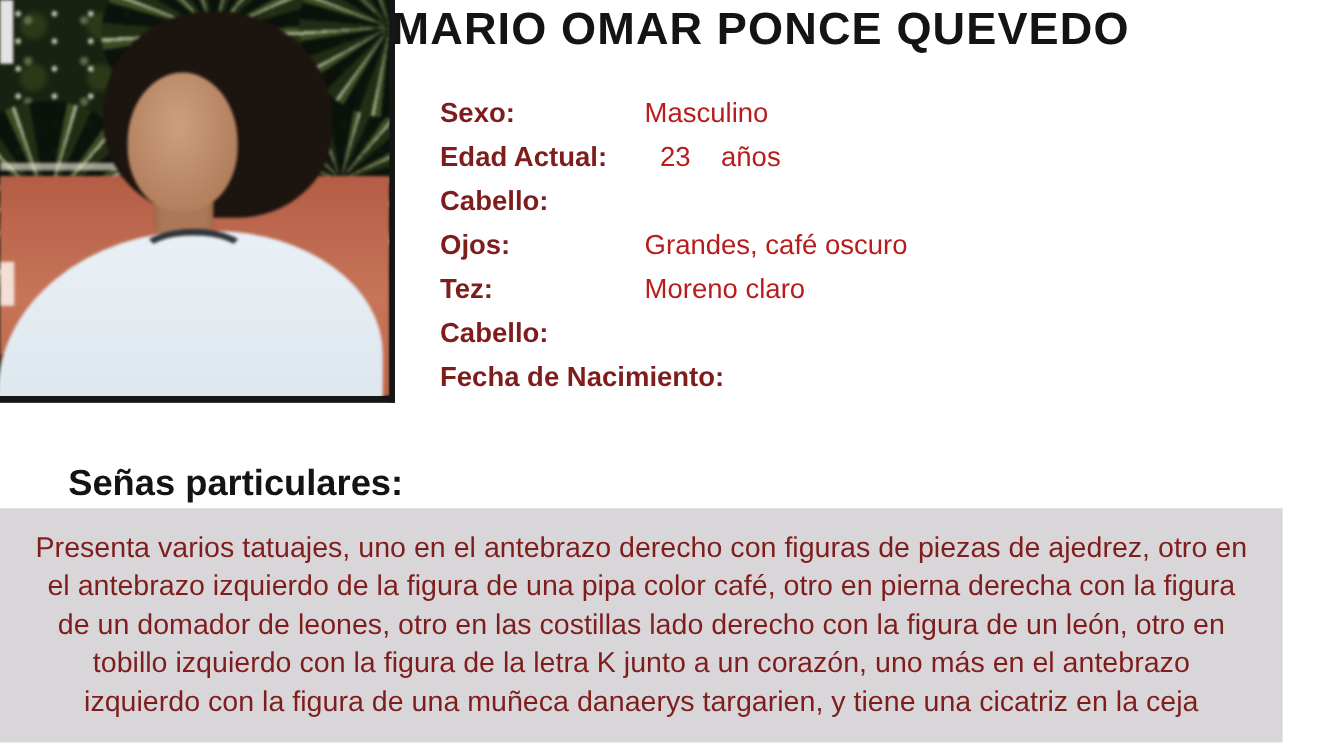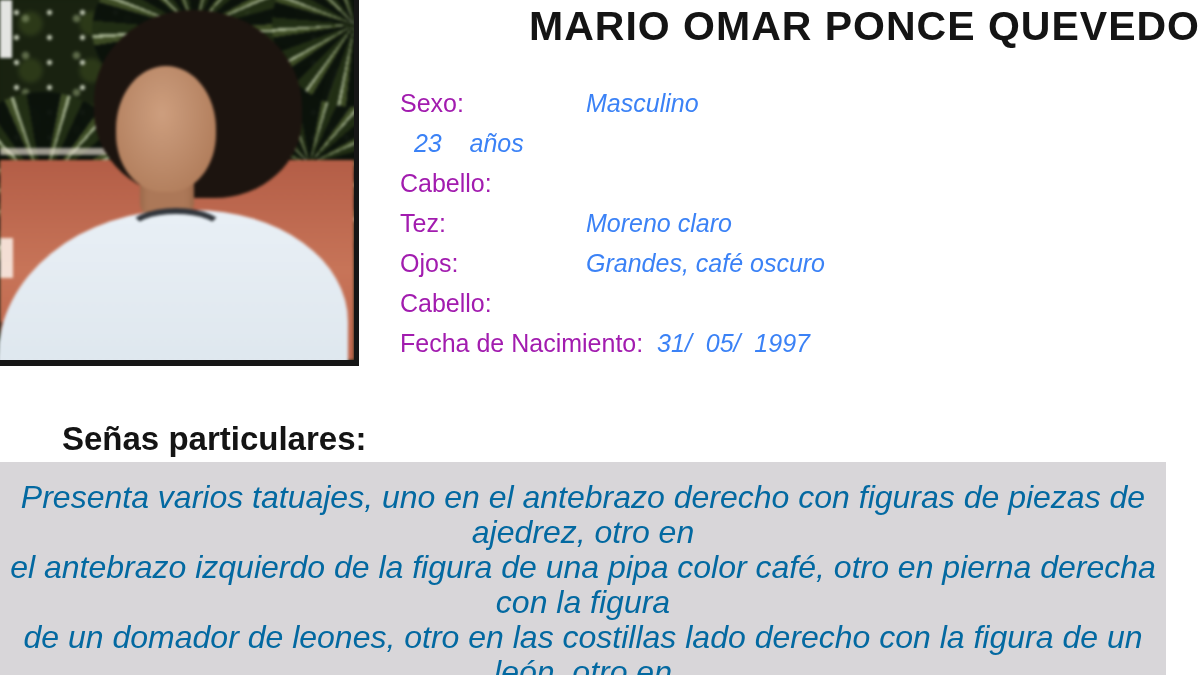--- a/index.html
+++ b/index.html
@@ -69,41 +69,41 @@
   }
   .collar {
     position: absolute; left: 126px; top: 208px; width: 88px; height: 34px;
     border: 6px solid transparent; border-top-color: #30353c;
     border-radius: 50%;
   }
 
   
   .title {
     position: absolute; left: 356px; right: 0; top: 0; height: 52px;
-    line-height: 52px; text-align: right;
+    line-height: 52px; text-align: left;
     font-size: 41px; font-weight: bold; letter-spacing: 1px;
     color: #141414; white-space: nowrap;
   }
   .details { position: absolute; left: 400px; top: 83px; }
   .detail-row { display: flex; height: 40px; align-items: center; font-size: 25px; }
-  .detail-label { font-weight: normal; min-width: 186px; white-space: pre; color: #a21caf; }
-  .detail-value { white-space: pre; color: #3b82f6; font-style: italic; }
+  .detail-label { font-weight: bold; min-width: 186px; white-space: pre; color: #7f1d1d; }
+  .detail-value { white-space: pre; color: #b91c1c; }
 
   
   .senas-heading {
     position: absolute; left: 62px; top: 420px;
     font-size: 33px; font-weight: bold; color: #141414;
   }
   .senas-panel {
     position: absolute; left: 0; top: 462px; width: 1166px; height: 260px;
     background: #d8d6d9;
     padding-top: 18px; box-sizing: border-box;
   }
   .senas-line {
-    text-align: center; font-size: 32px; line-height: 35px; color: #0369a1; font-style: italic;
+    text-align: center; font-size: 26px; line-height: 35px; color: #7f1d1d;
   }
 </style>
 </head>
 <body>
 
 <div class="page">
 
   <div class="photo">
     <div class="photo-blur">
       <div class="plants"></div>
@@ -125,42 +125,44 @@
   </div>
 
   <div class="title">MARIO OMAR PONCE QUEVEDO</div>
 
   <div class="details">
     <div class="detail-row">
       <span class="detail-label">Sexo:</span>
       <span class="detail-value">Masculino</span>
     </div>
     <div class="detail-row">
+      <span class="detail-label">Edad Actual:</span>
       <span class="detail-value">  23    años</span>
     </div>
     <div class="detail-row">
       <span class="detail-label">Cabello:</span>
     </div>
     <div class="detail-row">
+      <span class="detail-label">Ojos:</span>
+      <span class="detail-value">Grandes, café oscuro</span>
+    </div>
+    <div class="detail-row">
       <span class="detail-label">Tez:</span>
       <span class="detail-value">Moreno claro</span>
-    </div>
-    <div class="detail-row">
-      <span class="detail-label">Ojos:</span>
-      <span class="detail-value">Grandes, café oscuro</span>
     </div>
     <div class="detail-row">
       <span class="detail-label">Cabello:</span>
     </div>
     <div class="detail-row">
       <span class="detail-label" style="min-width:0;">Fecha de Nacimiento:</span>
-      <span class="detail-value">  31/  05/  1997</span>
     </div>
   </div>
 
   <div class="senas-heading">Señas particulares:</div>
   <div class="senas-panel">
     <div class="senas-line">Presenta varios tatuajes, uno en el antebrazo derecho con figuras de piezas de ajedrez, otro en</div>
     <div class="senas-line">el antebrazo izquierdo de la figura de una pipa color café, otro en pierna derecha con la figura</div>
     <div class="senas-line">de un domador de leones, otro en las costillas lado derecho con la figura de un león, otro en</div>
+    <div class="senas-line">tobillo izquierdo con la figura de la letra K junto a un corazón, uno más en el antebrazo</div>
+    <div class="senas-line">izquierdo con la figura de una muñeca danaerys targarien, y tiene una cicatriz en la ceja</div>
   </div>
 
 </div>
 
 </body></html>

